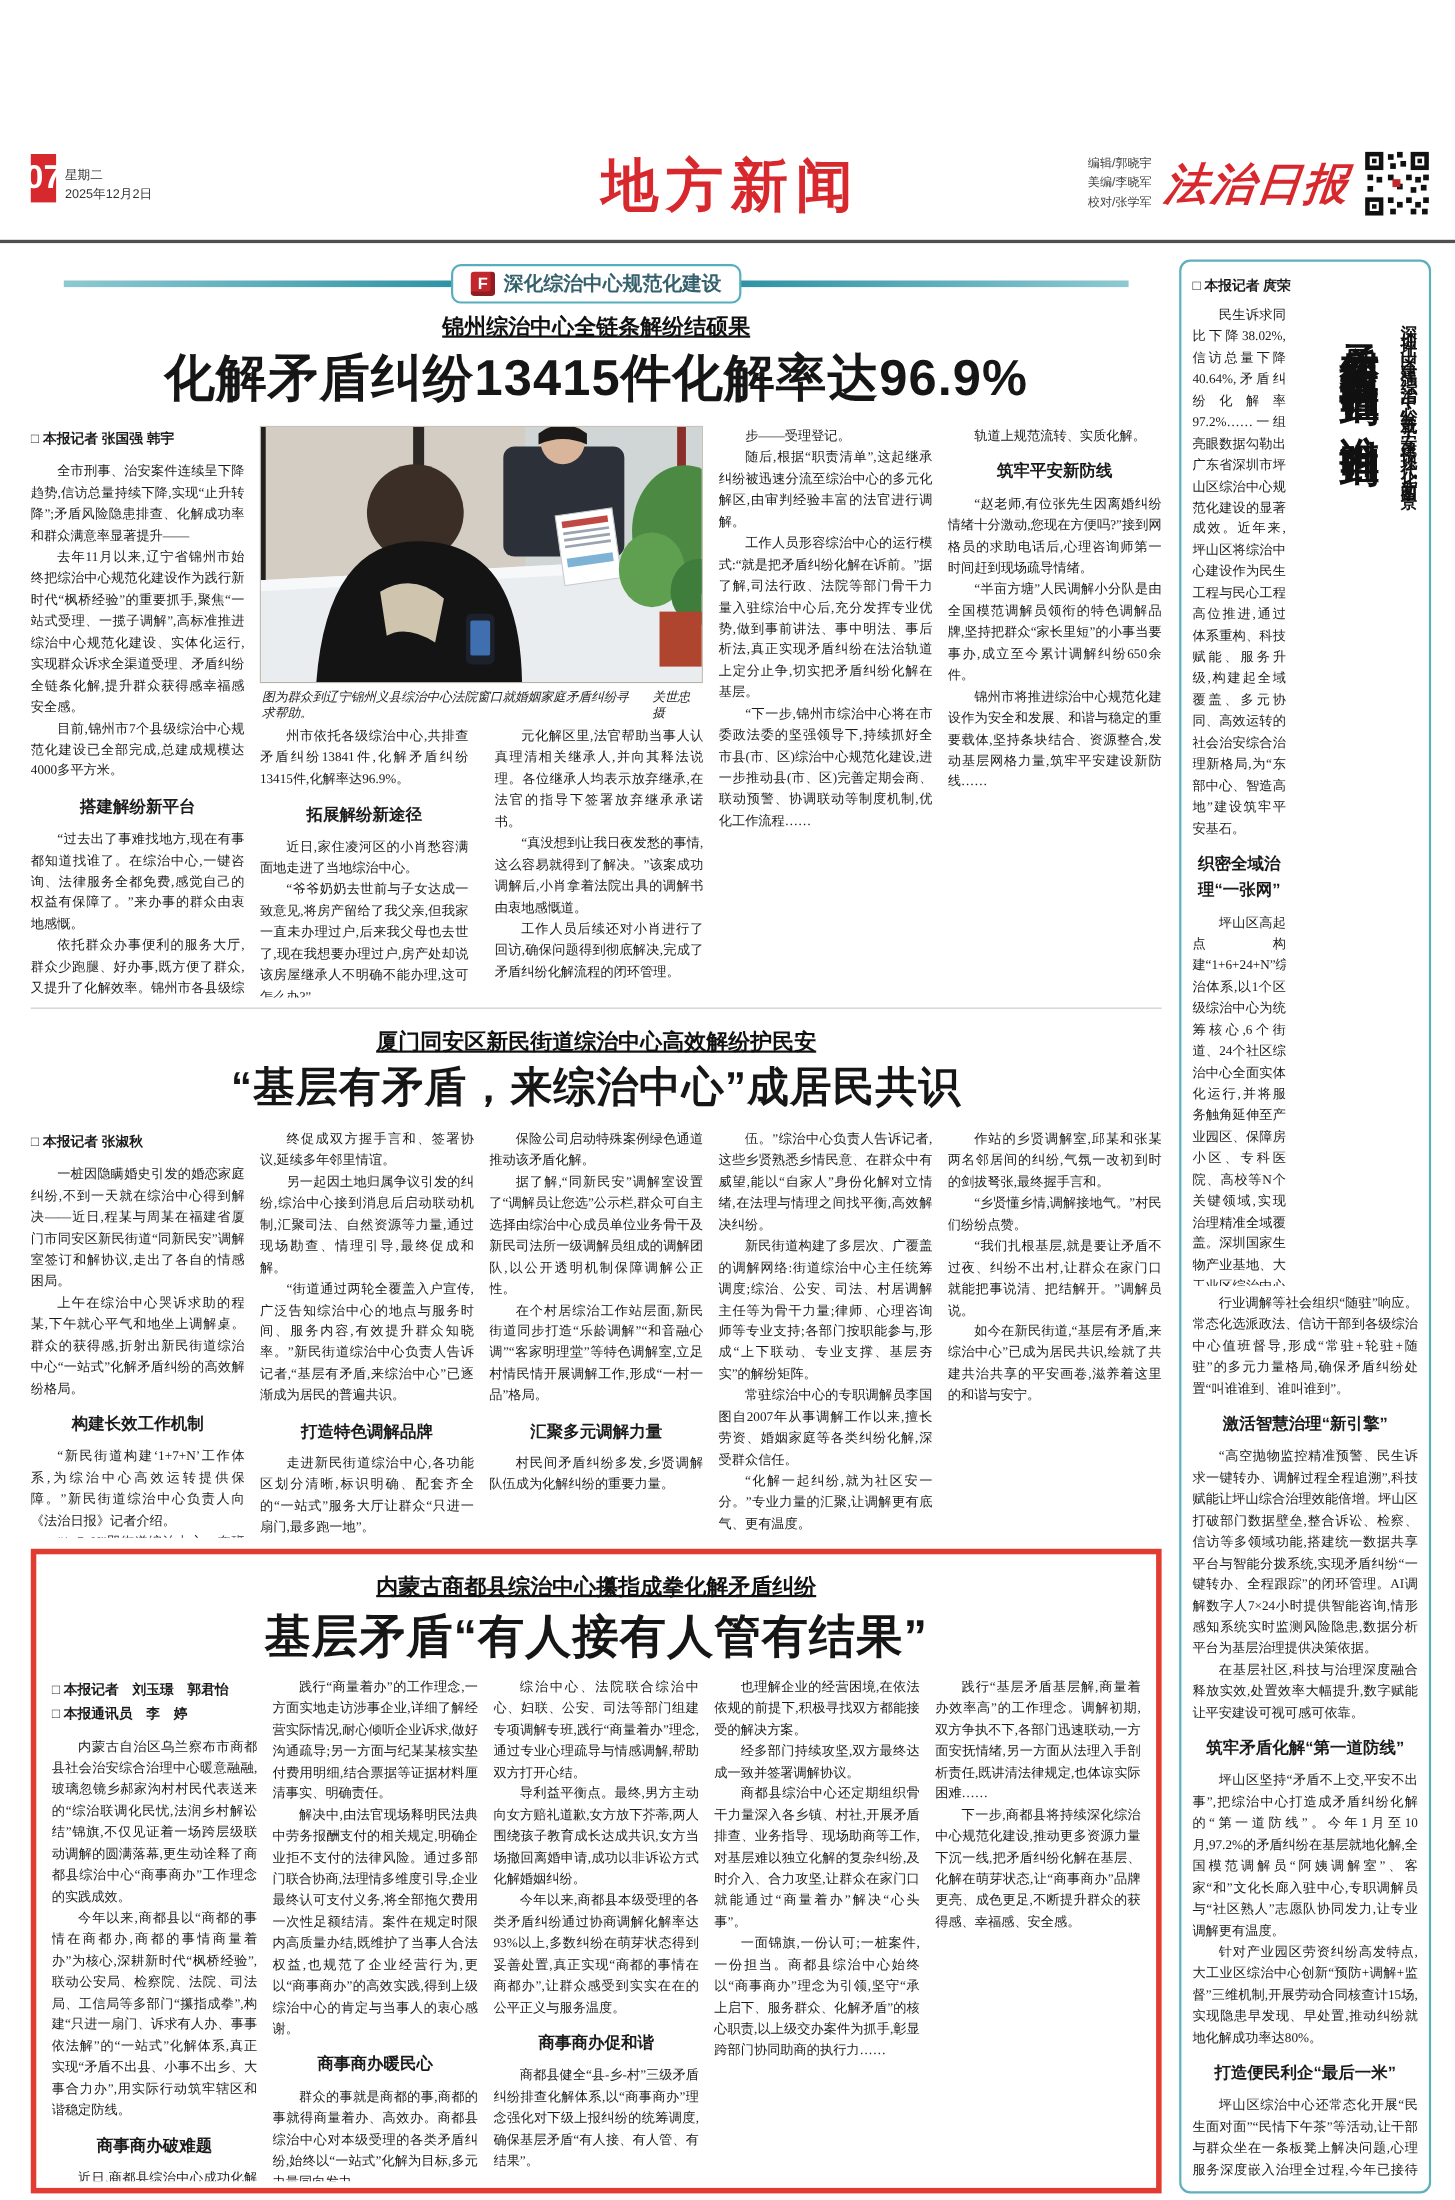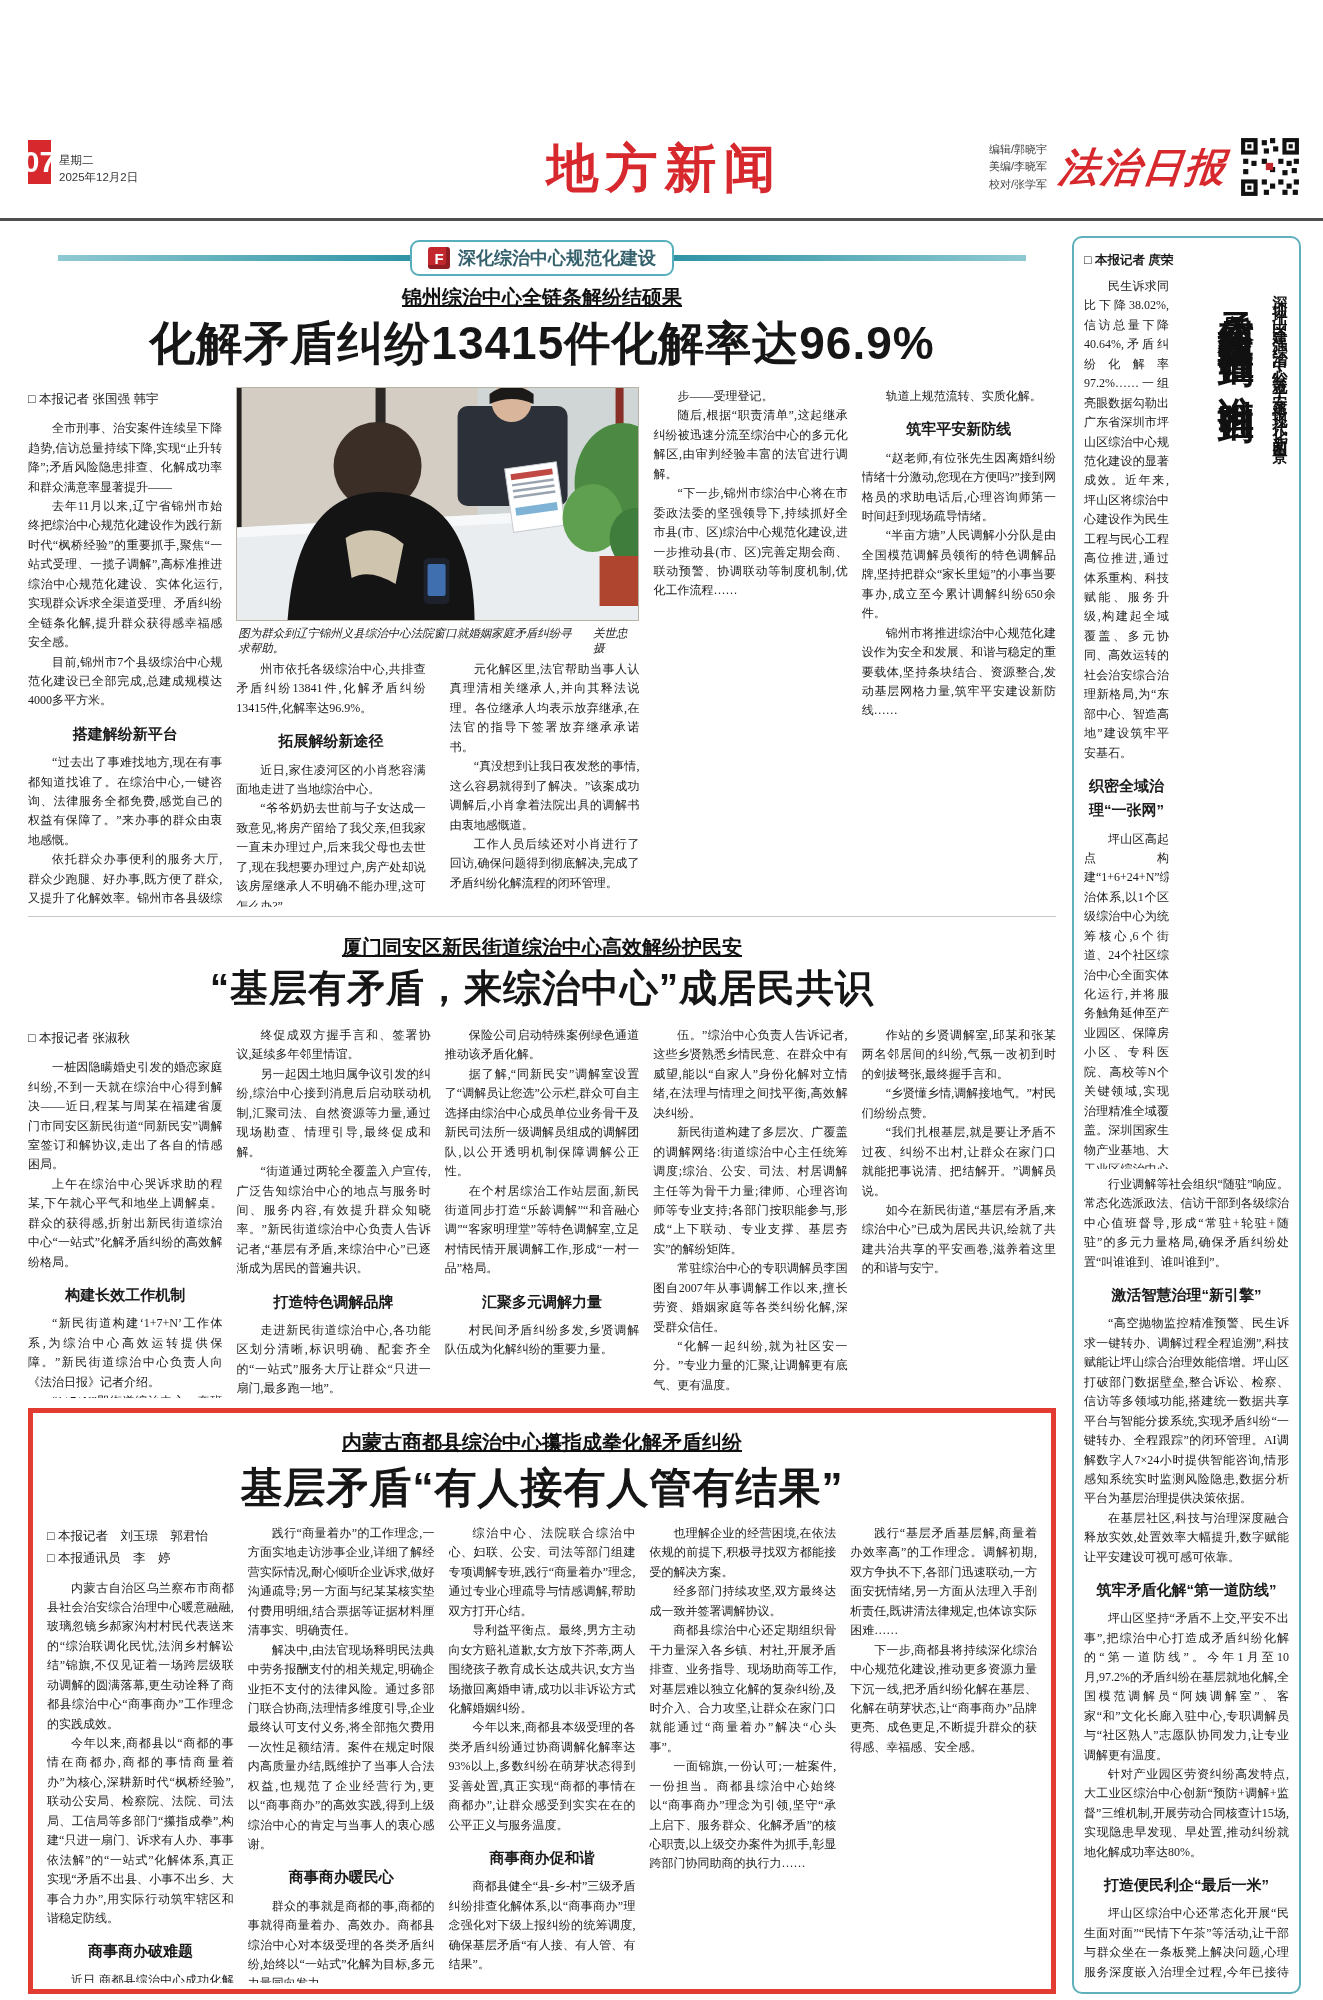--- a/index.html
+++ b/index.html
@@ -19,21 +19,21 @@
 
   
   .content{position:absolute;top:236px;left:28px;right:22px;bottom:6px;display:flex;gap:16px;}
   .main-left{width:1028px;flex:0 0 auto;display:flex;flex-direction:column;}
   .rail{flex:1;border:2px solid #5fafbc;border-radius:10px;padding:12px 10px;display:flex;flex-direction:column;overflow:hidden;font-family:"Liberation Serif",serif;}
 
   
   .col{flex:1;overflow:hidden;font-family:"Liberation Serif",serif;font-size:12px;line-height:1.62;text-align:justify;}
   .bp{margin:0;text-indent:2em;}
   .sub{font-family:"Liberation Sans",sans-serif;text-align:center;font-size:15px;font-weight:bold;margin:11px 0 7px;text-indent:0;}
-  .byline{font-family:"Liberation Sans",sans-serif;font-size:12.5px;font-weight:normal;margin:2px 0 10px;text-indent:0;}
+  .byline{font-family:"Liberation Sans",sans-serif;font-size:12.5px;font-weight:bold;margin:2px 0 10px;text-indent:0;}
   .kicker{text-align:center;font-size:20px;font-weight:600;color:#111;margin:8px 0 2px;text-decoration:underline;}
   .headline{text-align:center;font-weight:800;color:#161616;margin:2px 0 12px;letter-spacing:1px;}
 
   
   .banner-row{display:flex;align-items:center;margin:4px 30px 0;}
   .banner-bar{flex:1;height:6px;background:linear-gradient(90deg,#8ec9d2,#2f93a5);}
   .banner-bar.right{background:linear-gradient(90deg,#2f93a5,#8ec9d2);}
   .banner-tab{border:2px solid #57aebc;border-radius:9px;background:#fff;padding:4px 16px;display:flex;align-items:center;gap:8px;font-size:18px;color:#35616d;font-weight:600;margin:0 -2px;z-index:2;}
   .f-logo{width:22px;height:22px;background:#c1272d;color:#fff;font-weight:bold;font-size:15px;display:flex;align-items:center;justify-content:center;border-radius:3px;box-shadow:inset -4px -4px 0 rgba(0,0,0,.25);}
   .headline-a{font-size:46px;}
@@ -203,20 +203,21 @@
             <div class="col">
                 <p class="bp">元化解区里,法官帮助当事人认真理清相关继承人,并向其释法说理。各位继承人均表示放弃继承,在法官的指导下签署放弃继承承诺书。</p>
                 <p class="bp">“真没想到让我日夜发愁的事情,这么容易就得到了解决。”该案成功调解后,小肖拿着法院出具的调解书由衷地感慨道。</p>
                 <p class="bp">工作人员后续还对小肖进行了回访,确保问题得到彻底解决,完成了矛盾纠纷化解流程的闭环管理。</p>
               </div>
           </div>
         </div>
         <div class="col">
             <p class="bp">步——受理登记。</p>
             <p class="bp">随后,根据“职责清单”,这起继承纠纷被迅速分流至综治中心的多元化解区,由审判经验丰富的法官进行调解。</p>
+            <p class="bp">工作人员形容综治中心的运行模式:“就是把矛盾纠纷化解在诉前。”据了解,司法行政、法院等部门骨干力量入驻综治中心后,充分发挥专业优势,做到事前讲法、事中明法、事后析法,真正实现矛盾纠纷在法治轨道上定分止争,切实把矛盾纠纷化解在基层。</p>
             <p class="bp">“下一步,锦州市综治中心将在市委政法委的坚强领导下,持续抓好全市县(市、区)综治中心规范化建设,进一步推动县(市、区)完善定期会商、联动预警、协调联动等制度机制,优化工作流程……</p>
           </div>
         <div class="col">
             <p class="bp">轨道上规范流转、实质化解。</p>
             <h4 class="sub">筑牢平安新防线</h4>
             <p class="bp">“赵老师,有位张先生因离婚纠纷情绪十分激动,您现在方便吗?”接到网格员的求助电话后,心理咨询师第一时间赶到现场疏导情绪。</p>
             <p class="bp">“半亩方塘”人民调解小分队是由全国模范调解员领衔的特色调解品牌,坚持把群众“家长里短”的小事当要事办,成立至今累计调解纠纷650余件。</p>
             <p class="bp">锦州市将推进综治中心规范化建设作为安全和发展、和谐与稳定的重要载体,坚持条块结合、资源整合,发动基层网格力量,筑牢平安建设新防线……</p>
           </div>
       </div>

